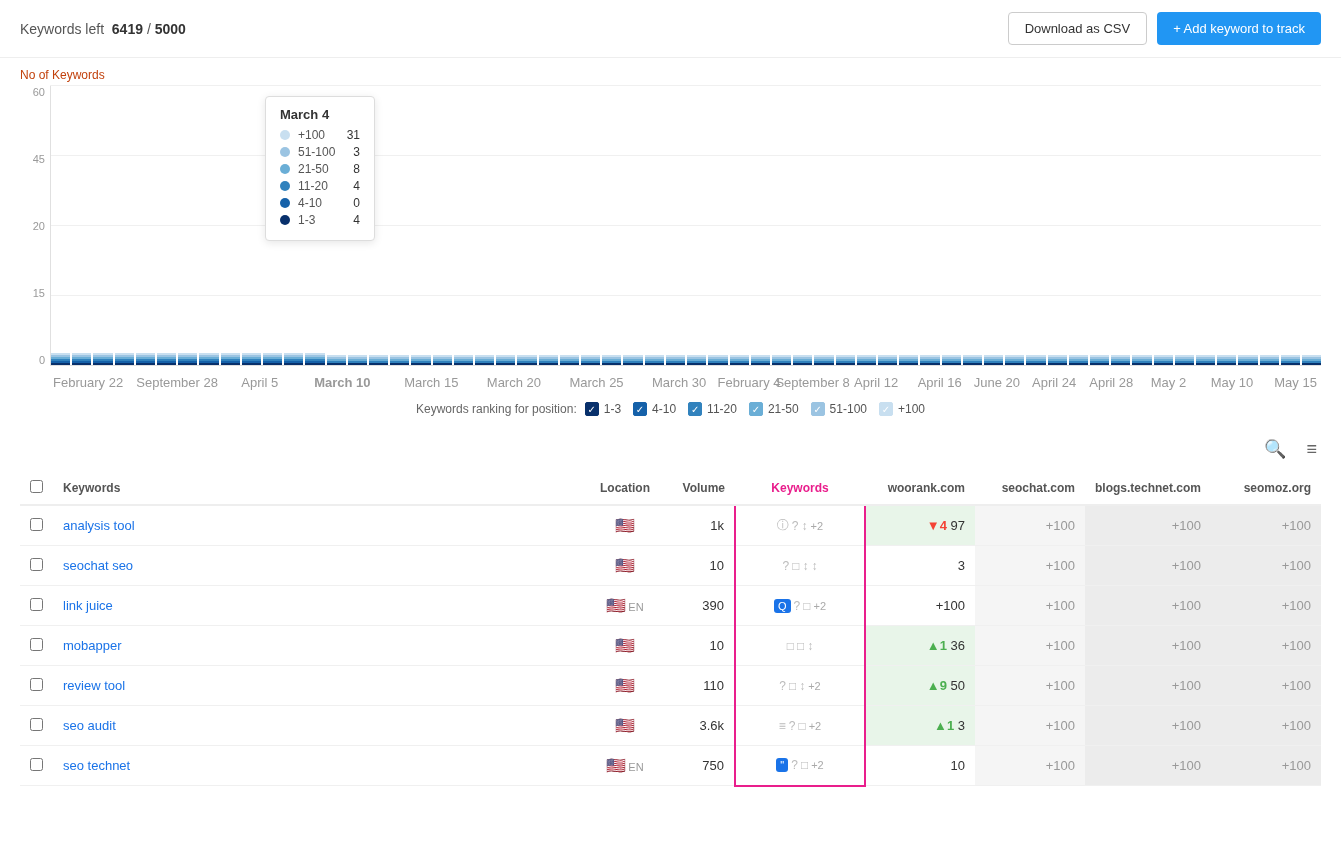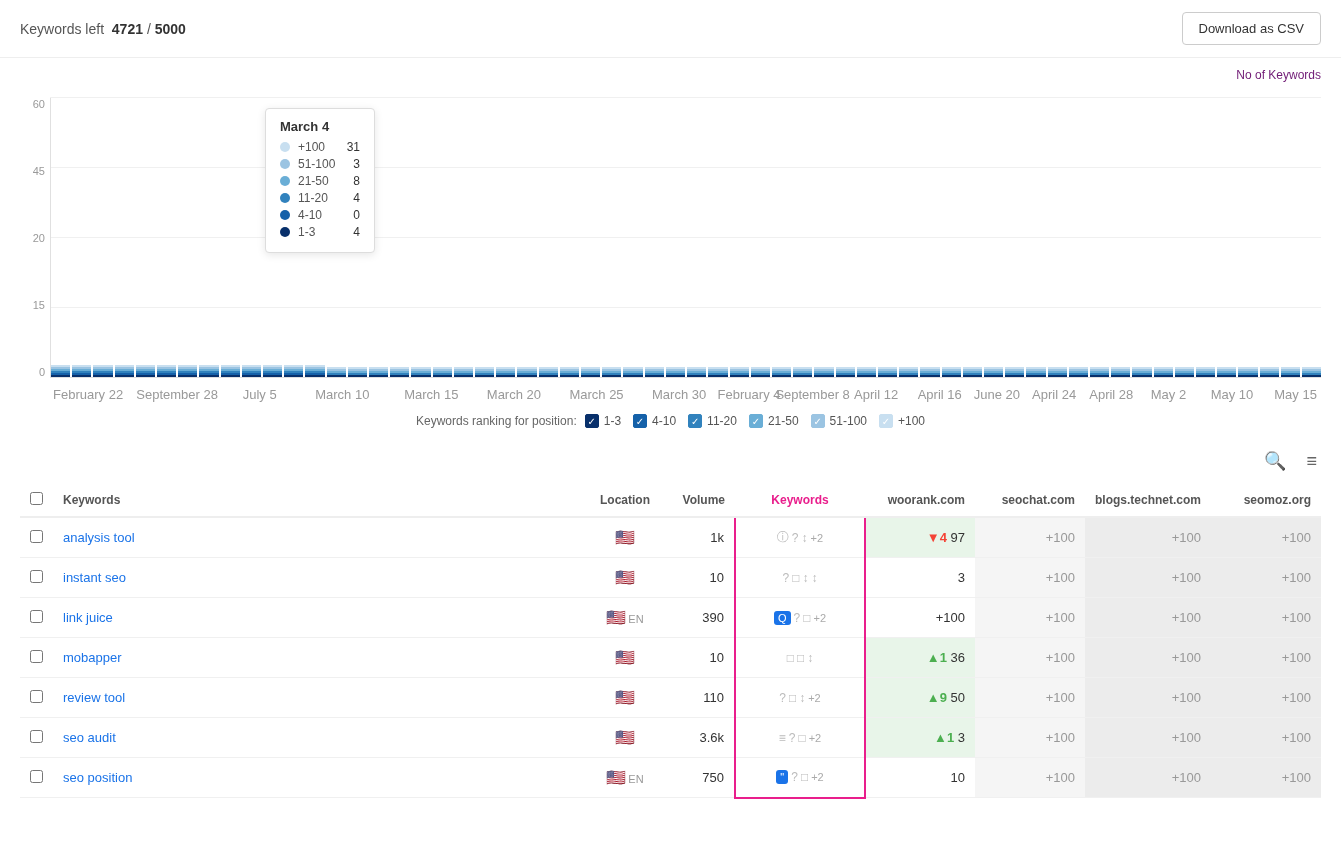--- a/index.html
+++ b/index.html
@@ -29,21 +29,21 @@
       border: none;
       background: #2196f3;
       color: #fff;
       border-radius: 4px;
       cursor: pointer;
       font-size: 13px;
       font-weight: 500;
     }
 
     .chart-section { padding: 10px 20px 0; }
-    .chart-label { font-size: 12px; color: #701a75; margin-bottom: 16px; text-align: right; }
+    .chart-label { font-size: 12px; color: #c2410c; margin-bottom: 4px; }
 
     .chart-container {
       position: relative;
       width: 100%;
       height: 310px;
     }
 
     .chart-y-labels {
       position: absolute;
       left: 0;
@@ -191,26 +191,27 @@
       left: 0; right: 0;
       border-top: 1px solid #f0f0f0;
     }
   </style>
 </head>
 <body>
 
 <div class="header-bar">
   <div class="keywords-left">
     <span>Keywords left</span>
-    &nbsp;<strong>4721</strong>
+    &nbsp;<strong>6419</strong>
     <span> / </span>
     <strong>5000</strong>
   </div>
   <div class="header-actions">
     <button class="btn-csv">Download as CSV</button>
+    <button class="btn-add">+ Add keyword to track</button>
   </div>
 </div>
 
 <div class="chart-section">
   <div class="chart-label">No of Keywords</div>
   <div class="chart-container">
 
     <div class="chart-y-labels">
       <span class="chart-y-label">0</span>
       <span class="chart-y-label">15</span>
@@ -741,22 +742,22 @@
     <span class="tooltip-dot" style="background:#08306b;"></span>
     <span class="tooltip-label">1-3</span>
     <span class="tooltip-val">4</span>
   </div>
         </div>
     </div>
 
     <div class="chart-x-labels" id="x-labels">
         <span class="x-label" style="left: 3%;">February 22</span>
         <span class="x-label" style="left: 10%;">September 28</span>
-        <span class="x-label" style="left: 16.5%;">July 5</span>
-        <span class="x-label" style="left: 23%;">March 10</span>
+        <span class="x-label" style="left: 16.5%;">April 5</span>
+        <span class="x-label" style="left: 23%; font-weight: bold;">March 10</span>
         <span class="x-label" style="left: 30%;">March 15</span>
         <span class="x-label" style="left: 36.5%;">March 20</span>
         <span class="x-label" style="left: 43%;">March 25</span>
         <span class="x-label" style="left: 49.5%;">March 30</span>
         <span class="x-label" style="left: 55%;">February 4</span>
         <span class="x-label" style="left: 60%;">September 8</span>
         <span class="x-label" style="left: 65%;">April 12</span>
         <span class="x-label" style="left: 70%;">April 16</span>
         <span class="x-label" style="left: 74.5%;">June 20</span>
         <span class="x-label" style="left: 79%;">April 24</span>
@@ -833,21 +834,21 @@
               <span style="font-size:11px;color:#aaa;">+2</span>
             </div>
           </td>
           <td class="col-site" style="background:#e8f5e9;"><span class="rank-down">▼4</span> <span>97</span></td>
           <td class="col-site site-col-grey"><span class="plus100">+100</span></td>
           <td class="col-site site-col-grey2"><span class="plus100">+100</span></td>
           <td class="col-site site-col-grey2"><span class="plus100">+100</span></td>
         </tr>
         <tr>
           <td class="col-check"><input type="checkbox" style=""></td>
-          <td class="col-keyword"><a href="#" class="keyword-link">instant seo</a></td>
+          <td class="col-keyword"><a href="#" class="keyword-link">seochat seo</a></td>
           <td class="col-location"><span class="flag-icon">🇺🇸</span></td>
           <td class="col-volume" style="text-align:right;"><span class="volume-val">10</span></td>
           <td class="col-features" style="border-left:2px solid #e91e8c;border-right:2px solid #e91e8c;text-align:center;">
             <div class="feature-icons">
               <span style="font-size:12px;color:#bbb;">?</span> 
               <span style="font-size:12px;color:#bbb;">□</span> 
               <span style="font-size:12px;color:#bbb;">↕</span> 
               <span style="font-size:12px;color:#bbb;">↕</span>
             </div>
           </td>
@@ -922,21 +923,21 @@
               <span style="font-size:11px;color:#aaa;">+2</span>
             </div>
           </td>
           <td class="col-site" style="background:#e8f5e9;"><span class="rank-up">▲1</span> <span>3</span></td>
           <td class="col-site site-col-grey"><span class="plus100">+100</span></td>
           <td class="col-site site-col-grey2"><span class="plus100">+100</span></td>
           <td class="col-site site-col-grey2"><span class="plus100">+100</span></td>
         </tr>
         <tr>
           <td class="col-check"><input type="checkbox" style=""></td>
-          <td class="col-keyword"><a href="#" class="keyword-link">seo position</a></td>
+          <td class="col-keyword"><a href="#" class="keyword-link">seo technet</a></td>
           <td class="col-location"><span class="flag-icon">🇺🇸</span><span style="font-size:11px;color:#999;margin-left:2px;">EN</span></td>
           <td class="col-volume" style="text-align:right;"><span class="volume-val">750</span></td>
           <td class="col-features" style="border-left:2px solid #e91e8c;border-right:2px solid #e91e8c;border-bottom:2px solid #e91e8c;text-align:center;">
             <div class="feature-icons">
               <span style="background:#1a73e8;color:#fff;border-radius:3px;padding:1px 4px;font-size:11px;">"</span> 
               <span style="font-size:12px;color:#bbb;">?</span> 
               <span style="font-size:12px;color:#bbb;">□</span> 
               <span style="font-size:11px;color:#aaa;">+2</span>
             </div>
           </td>

